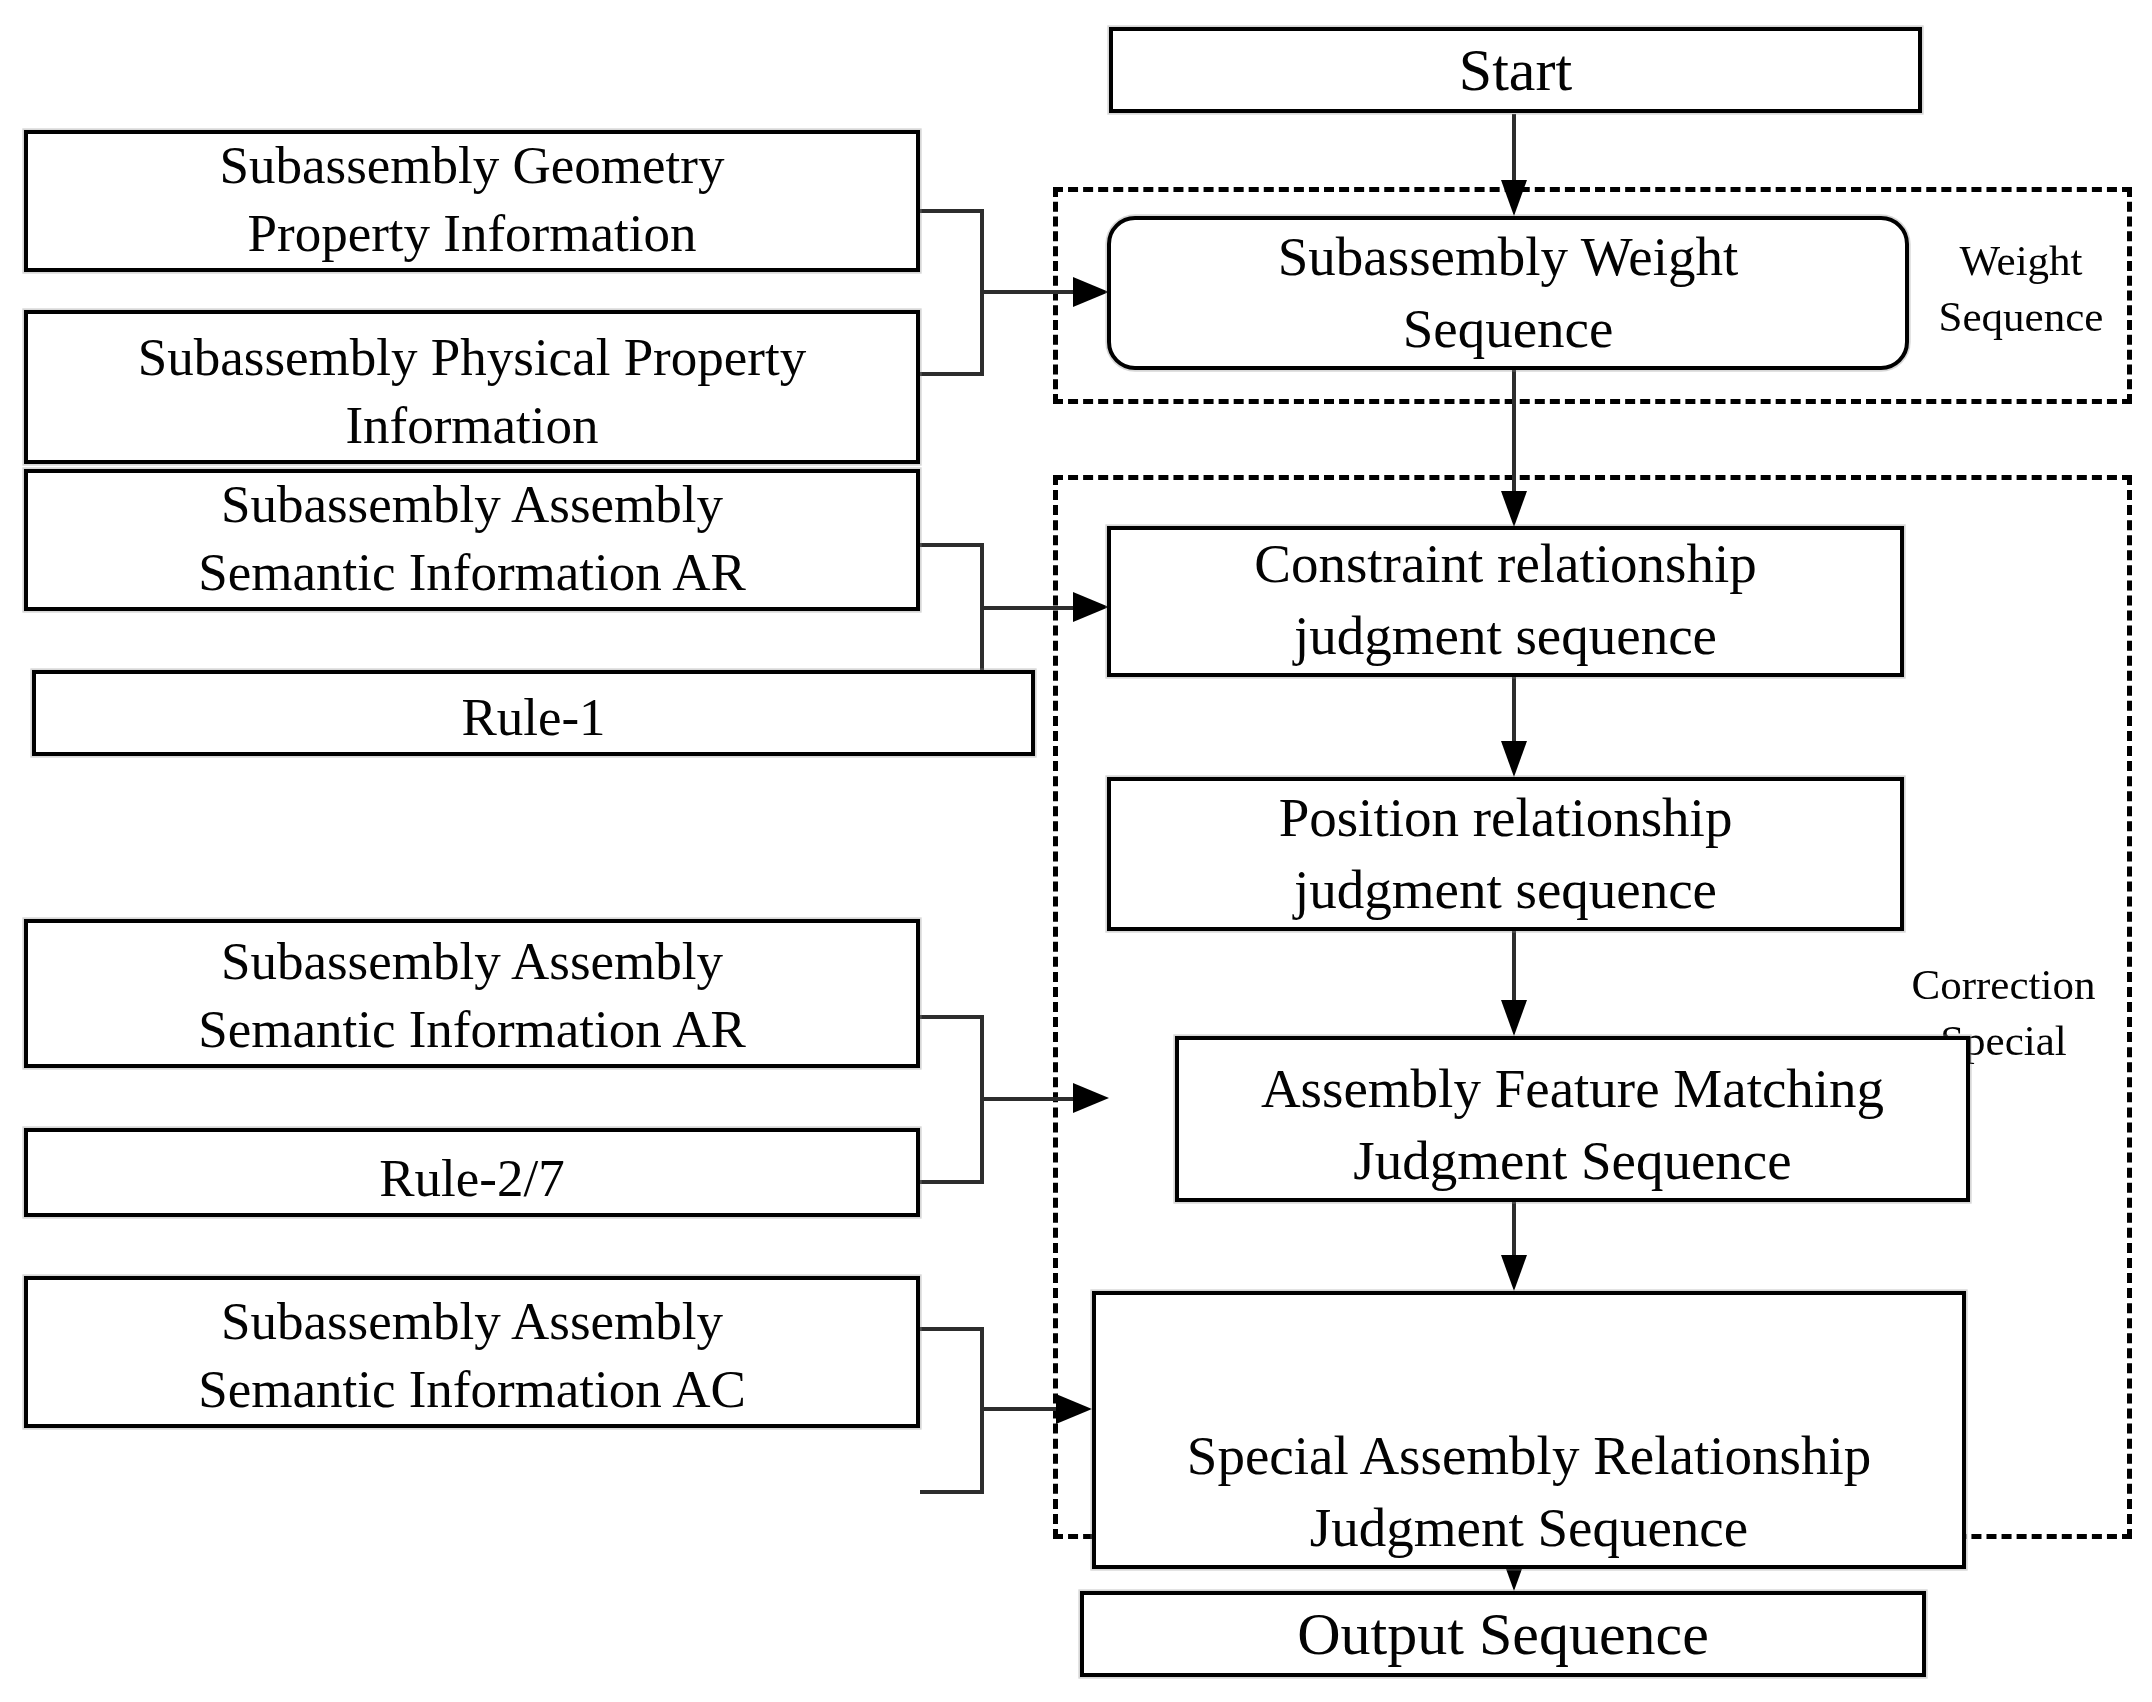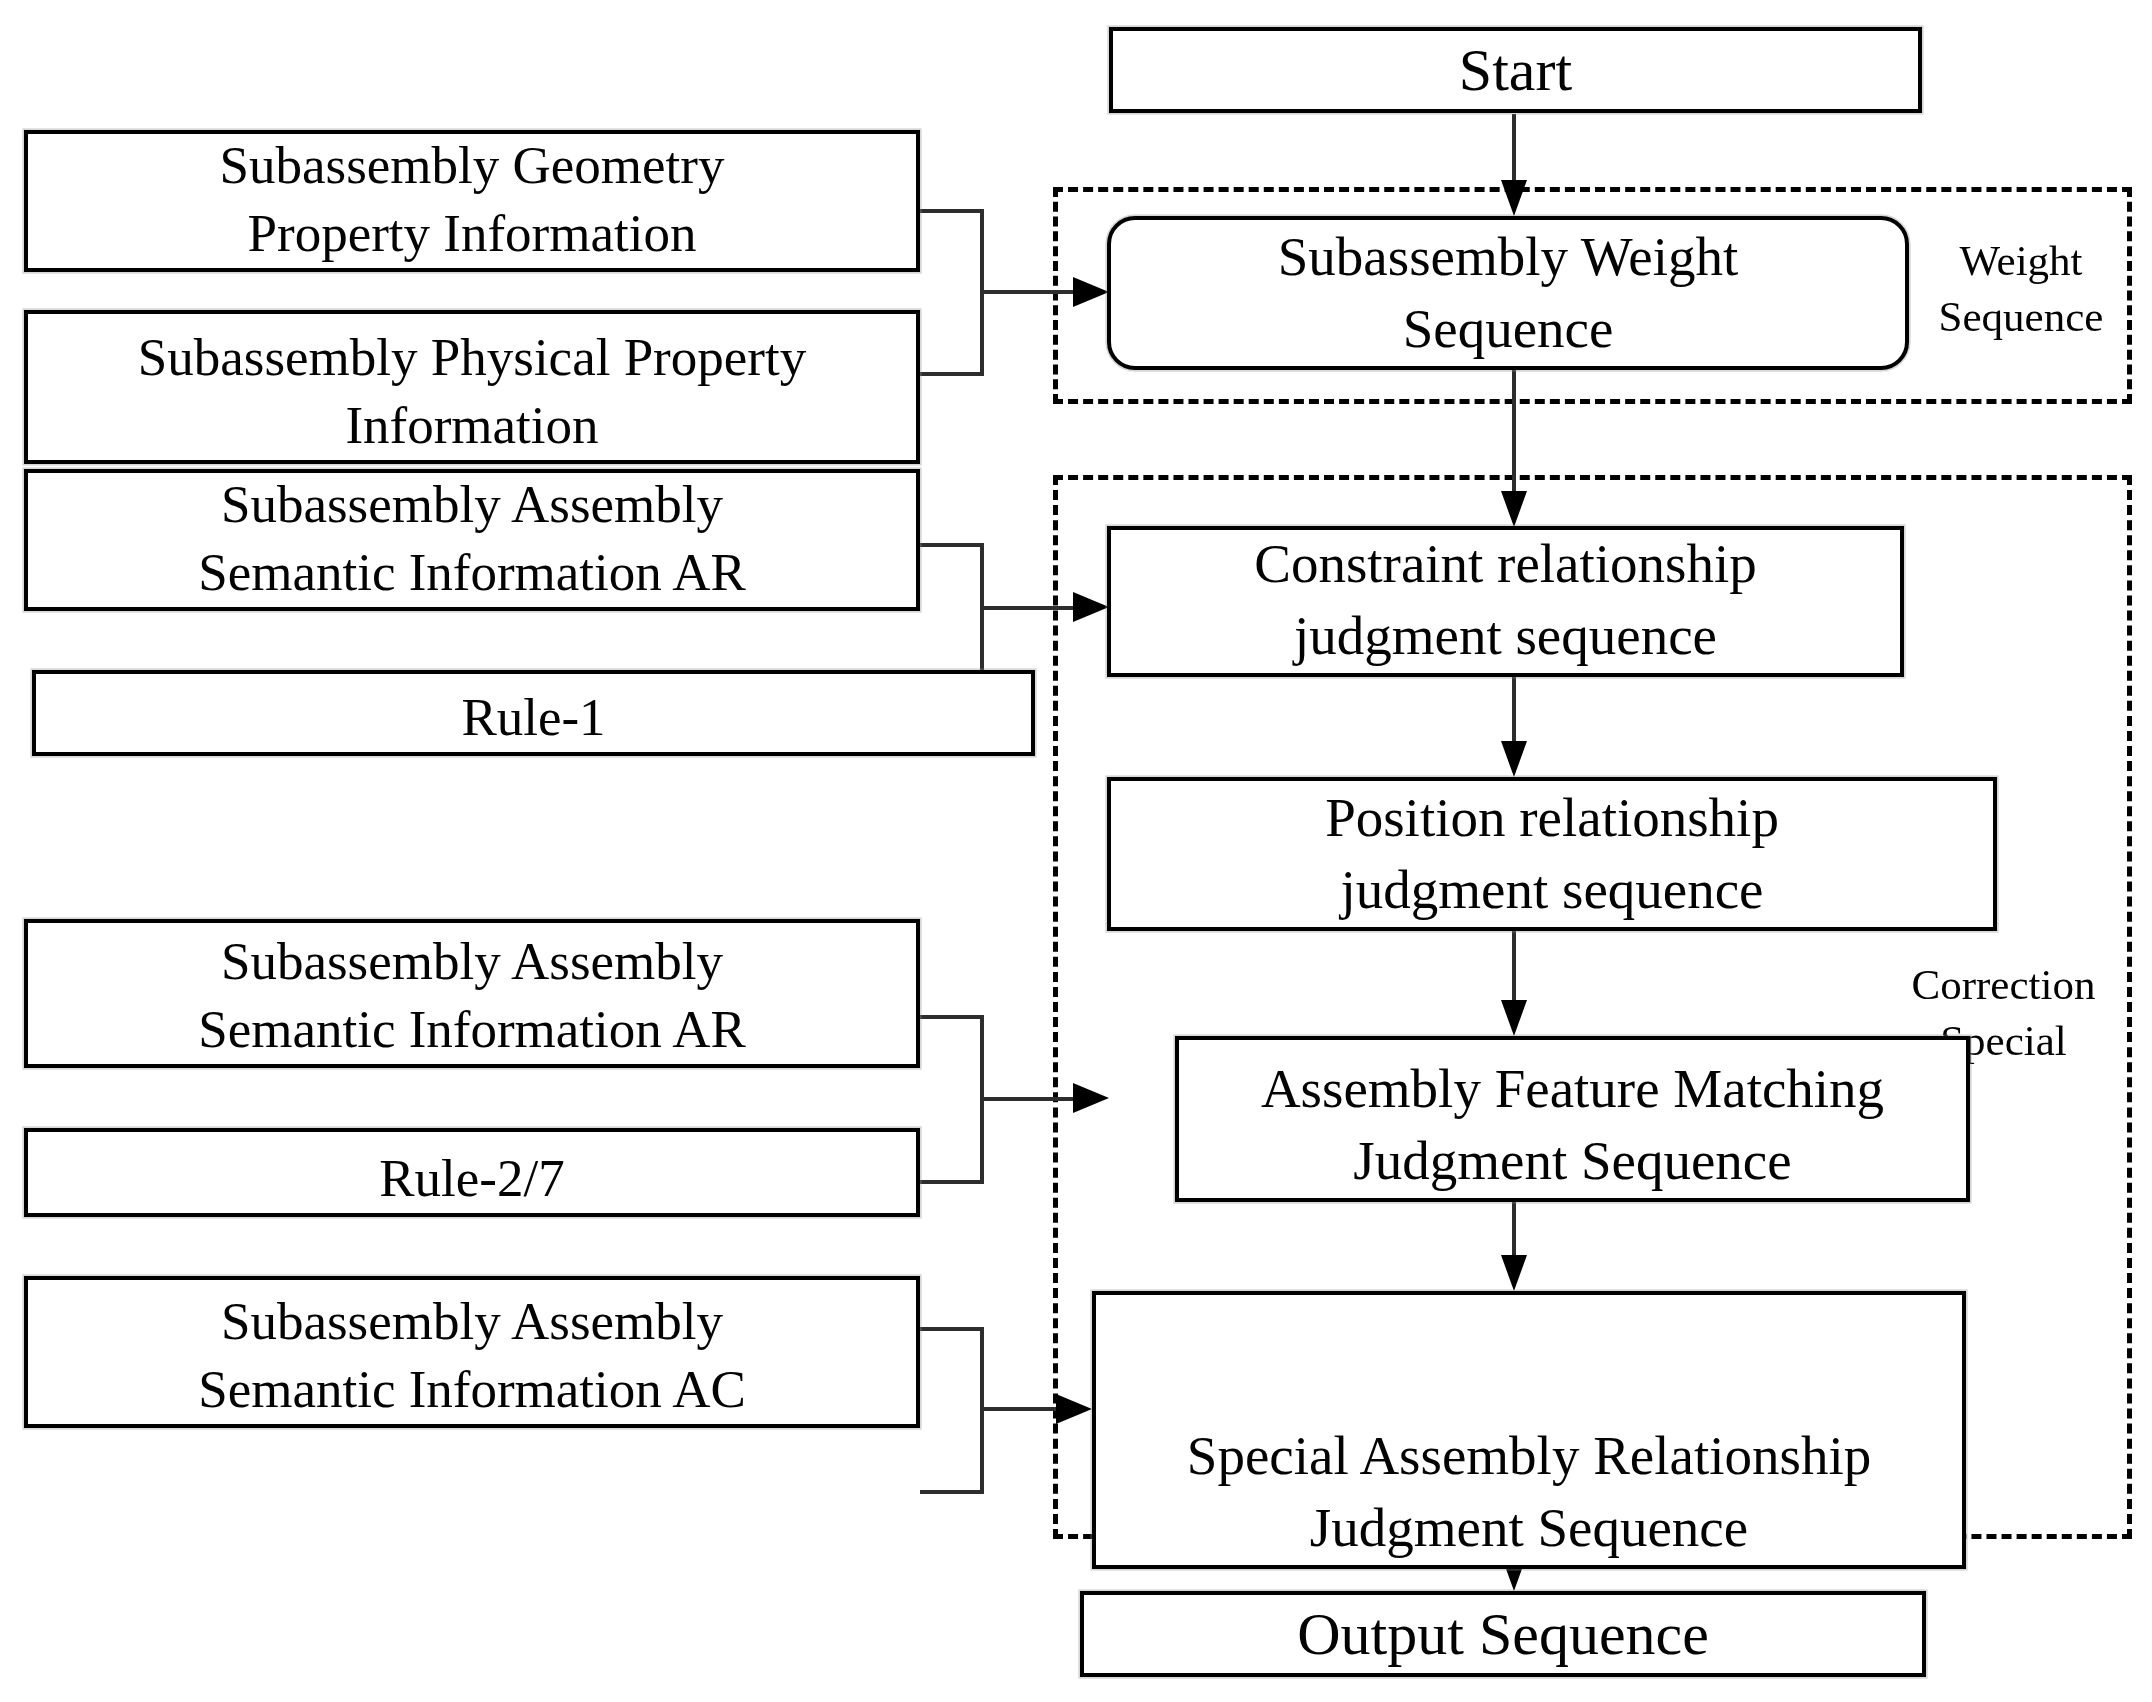--- a/index.html
+++ b/index.html
@@ -169,21 +169,21 @@
     <span class="lbl single">Start</span>
   </div>
   <div class="box" style="left:1107px; top:216px; width:802px; height:154px;border-radius:28px;">
     <span class="lbl right2">Subassembly Weight
 Sequence</span>
   </div>
   <div class="box" style="left:1107px; top:526px; width:797px; height:151px;">
     <span class="lbl right2">Constraint relationship
 judgment sequence</span>
   </div>
-  <div class="box" style="left:1107px; top:777px; width:890px; height:154px;">
+  <div class="box" style="left:1107px; top:777px; width:797px; height:154px;">
     <span class="lbl right2">Position relationship
 judgment sequence</span>
   </div>
   <div class="box" style="left:1175px; top:1036px; width:795px; height:166px;">
     <span class="lbl right2">Assembly Feature Matching
 Judgment Sequence</span>
   </div>
   <div class="box" style="left:1092px; top:1291px; width:874px; height:278px;">
     <span class="lbl right2">Special Assembly Relationship
 Judgment Sequence</span>

